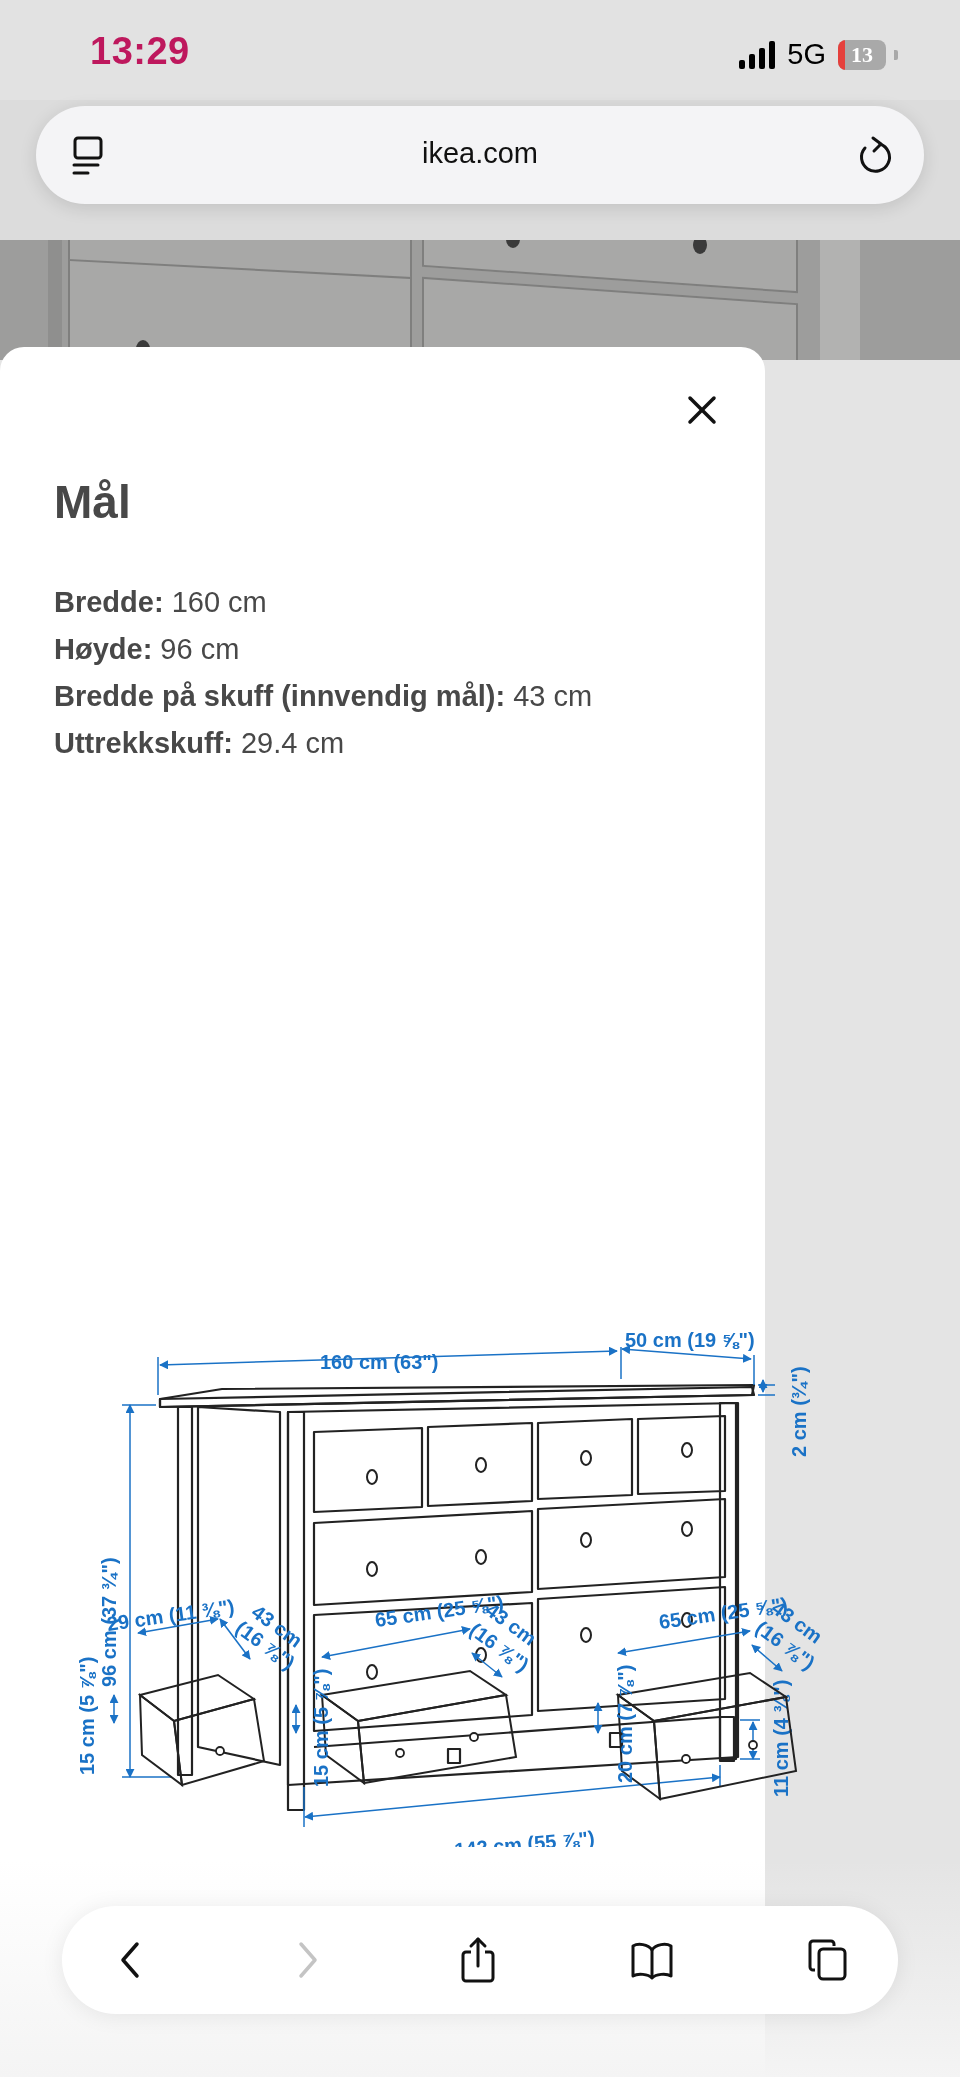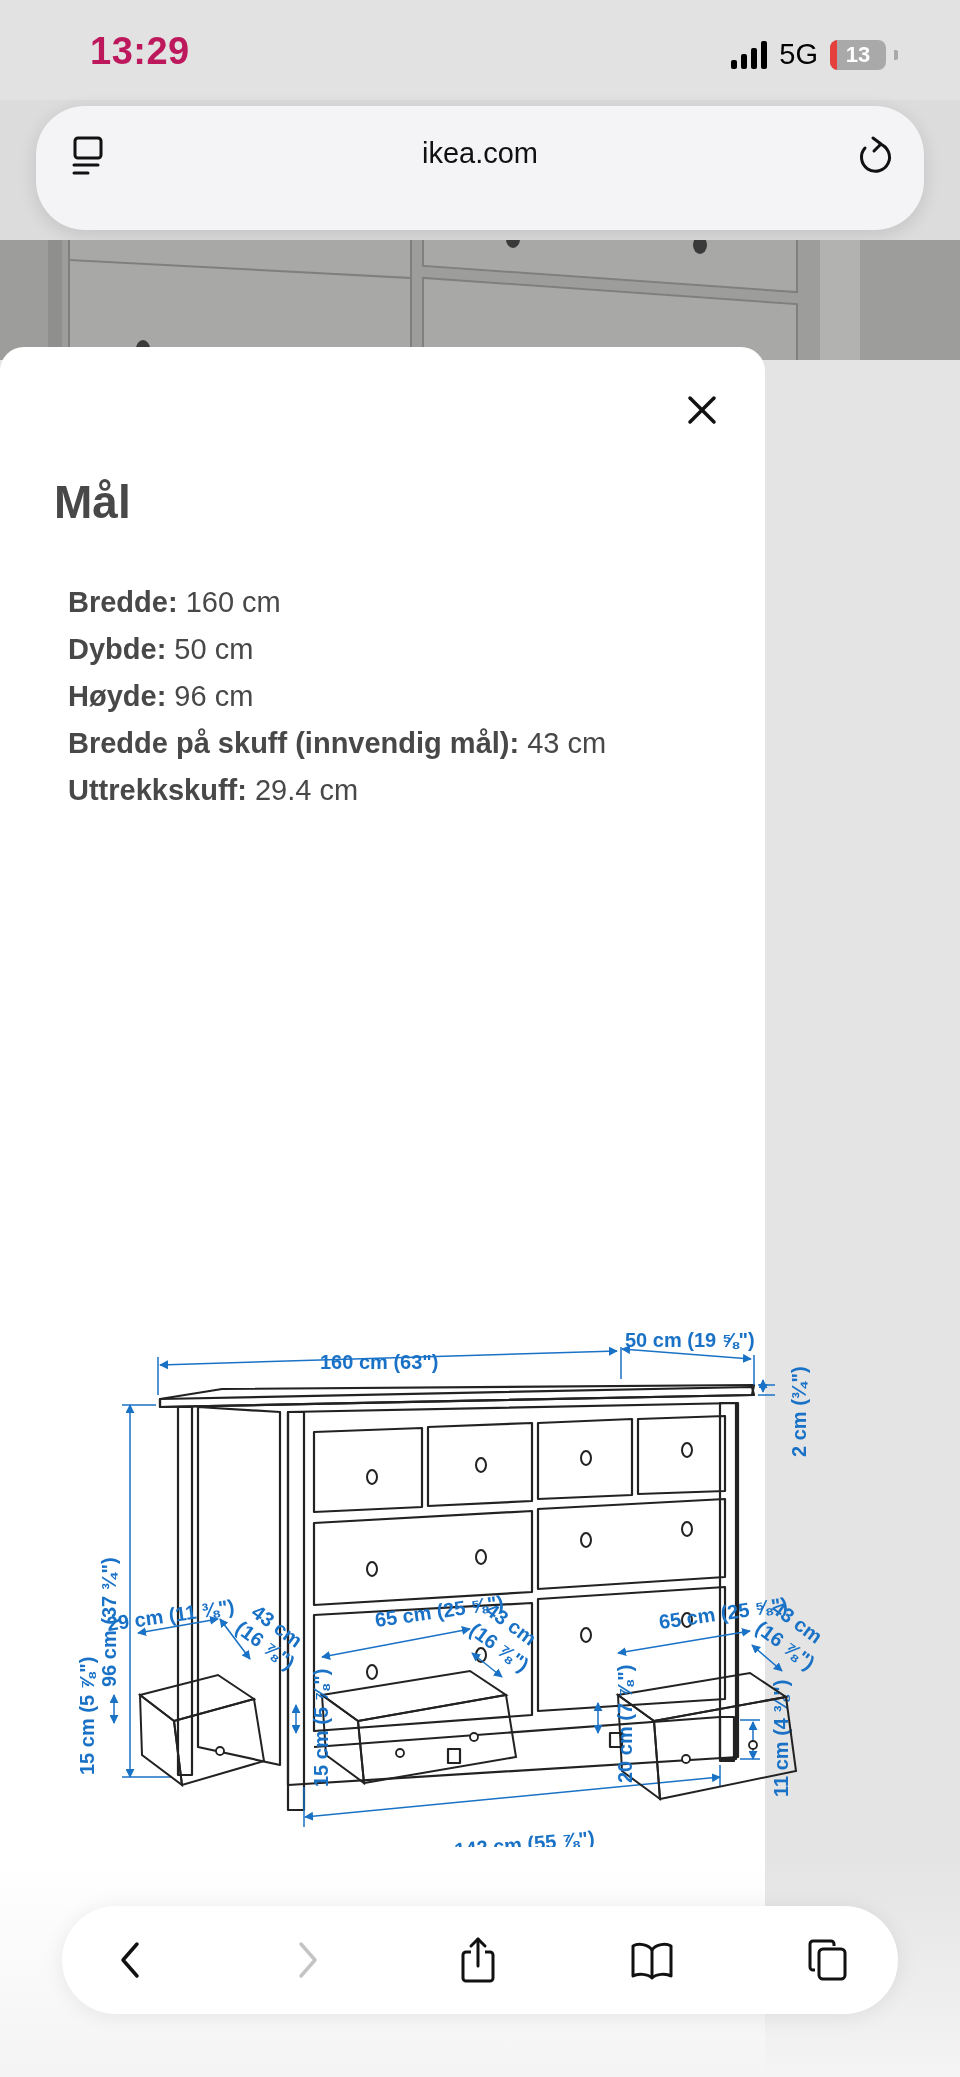--- a/index.html
+++ b/index.html
@@ -6,43 +6,43 @@
   html, body { width: 960px; height: 2077px; overflow: hidden; background: #e4e4e4; }
   body { position: relative; font-family: "Liberation Sans", sans-serif; color: #111; }
 
   
   .status-bar { position: absolute; left: 0; top: 0; width: 960px; height: 100px; background: #e2e2e2; }
   .status-time { position: absolute; left: 90px; top: 30px; font-size: 38px; font-weight: bold; color: #be185d; letter-spacing: 0.5px; }
   .status-right { position: absolute; right: 62px; top: 38px; display: flex; align-items: center; gap: 8px; }
   .signal { display: flex; align-items: flex-end; gap: 4px; height: 28px; }
   .signal span { width: 6px; background: #000; border-radius: 2px; display: block; }
   .net-label { font-size: 29px; color: #000000; margin-left: 4px; }
-  .battery { position: relative; width: 56px; height: 30px; border-radius: 8px; background: #a9a9a9; overflow: hidden; margin-left: 4px; }
+  .battery { position: relative; width: 48px; height: 30px; border-radius: 8px; background: #a9a9a9; overflow: hidden; margin-left: 4px; font-family: Liberation Serif, serif; }
   .battery .fill { position: absolute; left: 0; top: 0; bottom: 0; width: 7px; background: #e5403c; }
   .battery .pct { position: absolute; left: 0; right: 0; top: 2px; text-align: center; font-size: 22px; font-weight: bold; color: #fff; }
   .battery-tip { width: 4px; height: 10px; background: #a9a9a9; border-radius: 0 2px 2px 0; }
 
   
   .url-area { position: absolute; left: 0; top: 100px; width: 960px; height: 140px; background: #dcdcdc; }
-  .url-bar { position: absolute; left: 36px; top: 6px; width: 888px; height: 124px; background: #f4f4f6; border-radius: 49px; box-shadow: 0 4px 18px rgba(0,0,0,0.12); }
+  .url-bar { position: absolute; left: 36px; top: 6px; width: 888px; height: 98px; background: #f4f4f6; border-radius: 49px; box-shadow: 0 4px 18px rgba(0,0,0,0.12); }
   .url-bar .reader-icon { position: absolute; left: 36px; top: 30px; width: 34px; height: 40px; }
   .url-bar .url-text { position: absolute; left: 0; right: 0; top: 31px; text-align: center; font-size: 29px; color: #111; }
   .url-bar .reload-icon { position: absolute; right: 30px; top: 28px; width: 40px; height: 44px; }
 
   
   .bg-photo { position: absolute; left: 0; top: 240px; width: 960px; height: 120px; background: #9d9d9c; overflow: hidden; }
   .bg-photo .panel { position: absolute; background: #a8a8a7; border: 2px solid #7f7f7e; }
   .bg-photo .knob { position: absolute; width: 14px; height: 18px; background: #3a3a3a; border-radius: 50%; }
 
   
   .sheet { position: absolute; left: 0; top: 347px; width: 765px; height: 1730px; background: #fff; border-radius: 24px 24px 0 0; }
   .close-btn { position: absolute; right: 40px; top: 40px; width: 46px; height: 46px; display: flex; align-items: center; justify-content: center; cursor: pointer; }
   .sheet-title { position: absolute; left: 54px; top: 128px; font-size: 46px; font-weight: bold; color: #484848; }
   .specs { position: absolute; left: 54px; top: 232px; }
-  .spec-row { font-size: 29px; line-height: 47px; color: #484848; white-space: nowrap; margin-left: 14px; }
+  .spec-row { font-size: 29px; line-height: 47px; color: #484848; white-space: nowrap; }
   .spec-row .k { font-weight: bold; }
 
   
   .diagram { position: absolute; left: 70px; top: 640px; width: 840px; height: 860px; }
   .diagram svg { width: 840px; height: 860px; }
   .dim { font-family: "Liberation Sans", sans-serif; font-weight: bold; fill: #1a72c6; font-size: 20px; }
 
   
   .toolbar { position: absolute; left: 62px; top: 1906px; width: 836px; height: 108px; background: #fff; border-radius: 54px; box-shadow: 0 2px 22px rgba(0,0,0,0.08); }
   .tb-btn { position: absolute; top: 24px; width: 60px; height: 60px; display: flex; align-items: center; justify-content: center; cursor: pointer; }
@@ -101,21 +101,20 @@
     <svg width="30" height="30" viewBox="0 0 30 30">
       <line x1="3" y1="3" x2="27" y2="27" stroke="#111" stroke-width="3.5" stroke-linecap="round"></line>
       <line x1="27" y1="3" x2="3" y2="27" stroke="#111" stroke-width="3.5" stroke-linecap="round"></line>
     </svg>
   </div>
 
   <h1 class="sheet-title">Mål</h1>
 
   <div class="specs">
     <div class="spec-row"><span class="k">Bredde:</span> <span>160 cm</span></div>
-    <div class="spec-row"><span class="k">Dybde:</span> <span>50 cm</span></div>
     <div class="spec-row"><span class="k">Høyde:</span> <span>96 cm</span></div>
     <div class="spec-row"><span class="k">Bredde på skuff (innvendig mål):</span> <span>43 cm</span></div>
     <div class="spec-row"><span class="k">Uttrekkskuff:</span> <span>29.4 cm</span></div>
   </div>
 
   <div class="diagram">
     <svg viewBox="0 0 840 860">
       <defs>
         <marker id="arr" viewBox="0 0 10 10" refX="9" refY="5" markerWidth="6" markerHeight="6" orient="auto-start-reverse">
           <path d="M0 0 L10 5 L0 10 z" fill="#1a72c6"></path>

